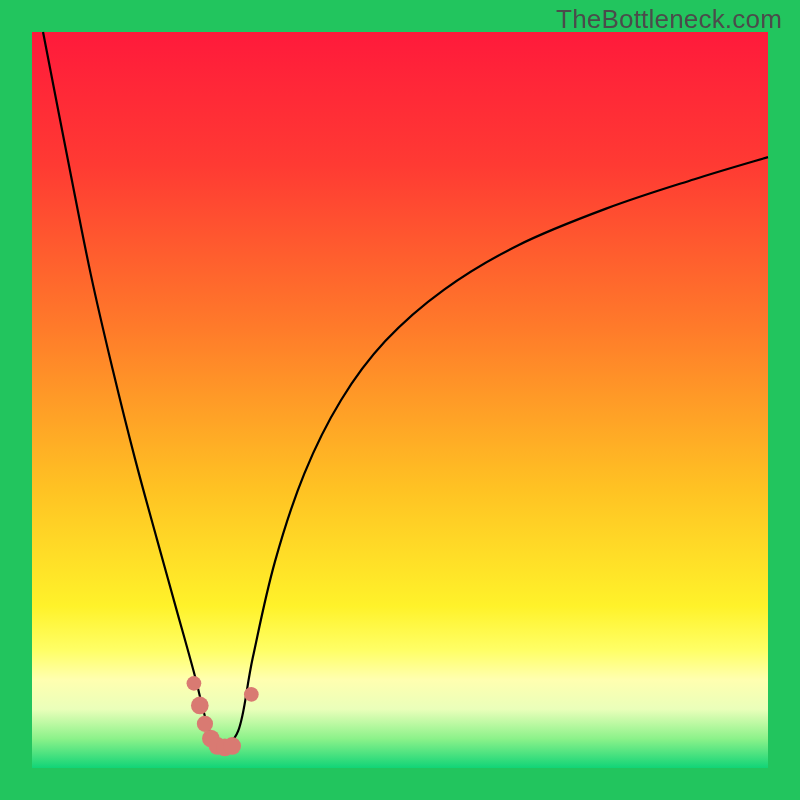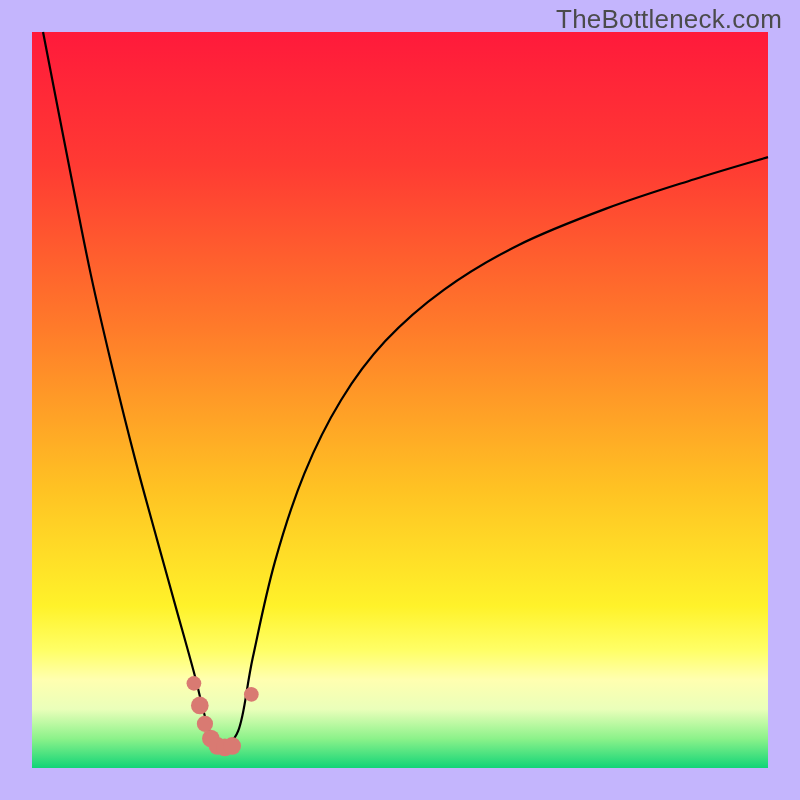--- a/index.html
+++ b/index.html
@@ -10,21 +10,21 @@
     overflow: hidden;
     background: #000;
     font-family: Arial, Helvetica, sans-serif;
   }
   .frame {
     position: absolute;
     top: 0;
     left: 0;
     width: 800px;
     height: 800px;
-    background: #c4b5fd;
+    background: #22c55e;
   }
   .plot {
     position: absolute;
     top: 32px;
     left: 32px;
     width: 736px;
     height: 736px;
     
   }
   .watermark {

